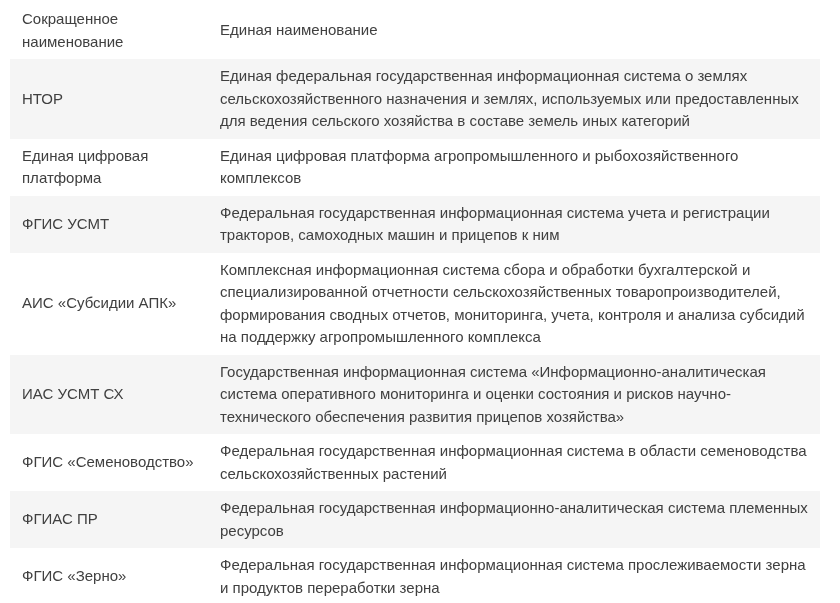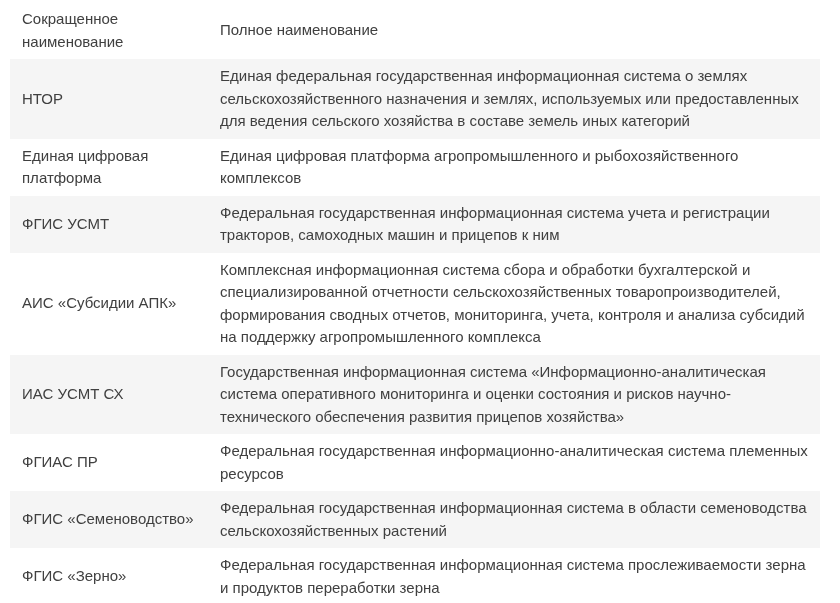--- a/index.html
+++ b/index.html
@@ -50,21 +50,21 @@
 
 <div class="page">
   <table class="systems-table">
     <colgroup>
       <col class="col-abbr">
       <col class="col-full">
     </colgroup>
     <thead>
       <tr>
         <th>Сокращенное наименование</th>
-        <th>Полное наименование</th>
+        <th>Единая наименование</th>
       </tr>
     </thead>
     <tbody>
       <tr>
         <td>НТОР</td>
         <td>Единая федеральная государственная информационная система о землях сельскохозяйственного назначения и землях, используемых или предоставленных для ведения сельского хозяйства в составе земель иных категорий</td>
       </tr>
       <tr>
         <td>Единая цифровая платформа</td>
         <td>Единая цифровая платформа агропромышленного и рыбохозяйственного комплексов</td>
@@ -75,26 +75,26 @@
       </tr>
       <tr>
         <td>АИС «Субсидии АПК»</td>
         <td>Комплексная информационная система сбора и обработки бухгалтерской и специализированной отчетности сельскохозяйственных товаропроизводителей, формирования сводных отчетов, мониторинга, учета, контроля и анализа субсидий на поддержку агропромышленного комплекса</td>
       </tr>
       <tr>
         <td>ИАС УСМТ СХ</td>
         <td>Государственная информационная система «Информационно-аналитическая система оперативного мониторинга и оценки состояния и рисков научно-технического обеспечения развития прицепов хозяйства»</td>
       </tr>
       <tr>
+        <td>ФГИС «Семеноводство»</td>
+        <td>Федеральная государственная информационная система в области семеноводства сельскохозяйственных растений</td>
+      </tr>
+      <tr>
         <td>ФГИАС ПР</td>
         <td>Федеральная государственная информационно-аналитическая система племенных ресурсов</td>
-      </tr>
-      <tr>
-        <td>ФГИС «Семеноводство»</td>
-        <td>Федеральная государственная информационная система в области семеноводства сельскохозяйственных растений</td>
       </tr>
       <tr>
         <td>ФГИС «Зерно»</td>
         <td>Федеральная государственная информационная система прослеживаемости зерна и продуктов переработки зерна</td>
       </tr>
     </tbody>
   </table>
 </div>
 
 </body></html>

